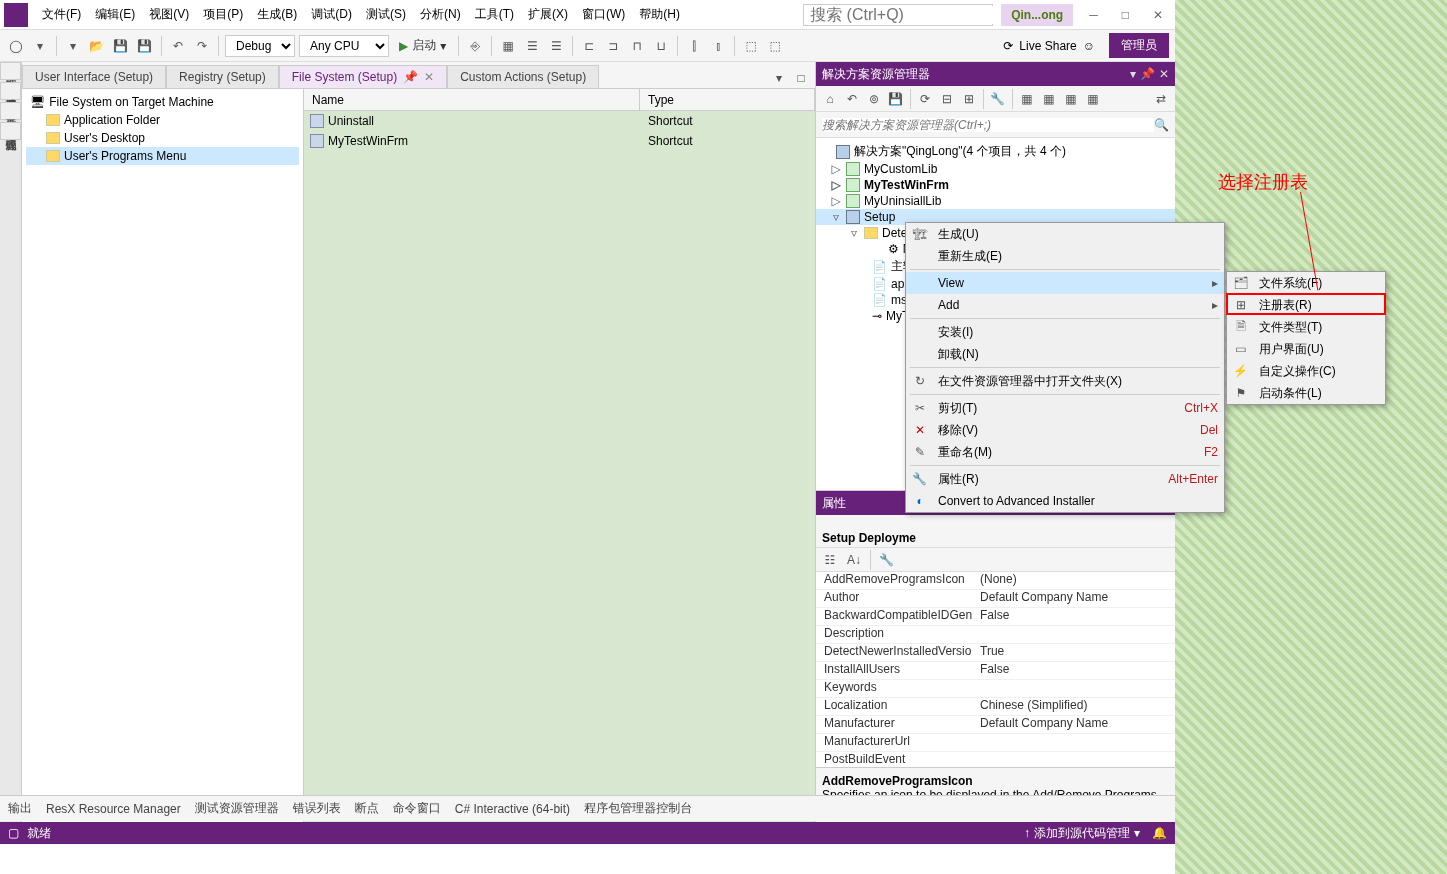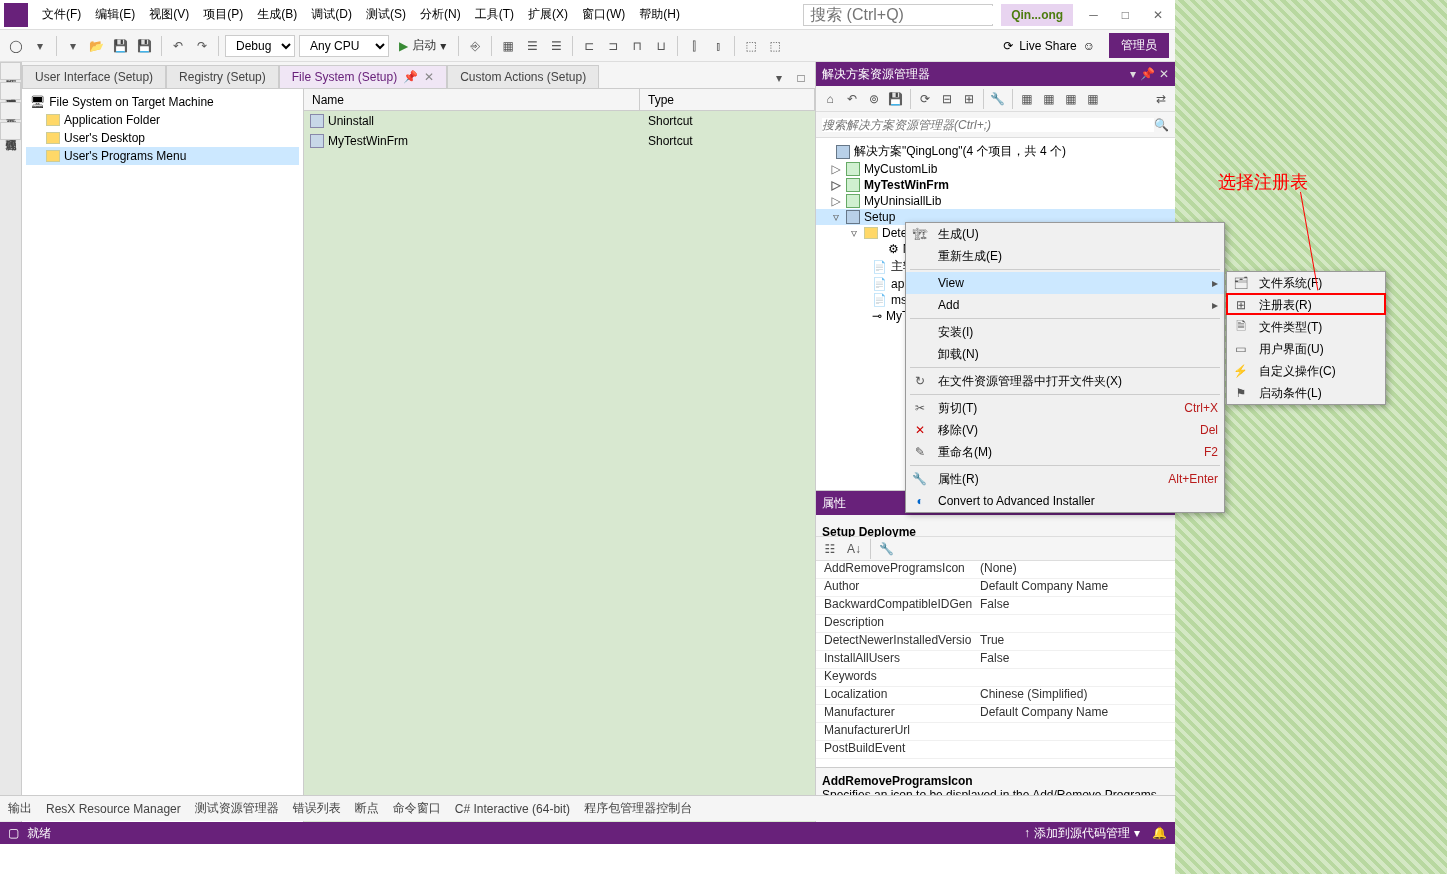--- a/index.html
+++ b/index.html
@@ -84,21 +84,21 @@
 .sln-tree { flex:1; overflow:auto; background:#fff; padding:4px 0; }
 .sln-row { display:flex; align-items:center; gap:4px; padding:1px 4px; cursor:pointer; }
 .sln-row.sel { background:#cce8ff; }
 .sln-row .exp { width:12px; text-align:center; color:#666; }
 .sln-row.bold { font-weight:bold; }
 .sq-icon { width:14px; height:14px; background:#b8d0e8; border:1px solid #678; display:inline-block; }
 .cs-icon { width:14px; height:14px; background:#d0f0d0; border:1px solid #6a6; display:inline-block; }
 
 
 .props { display:flex; flex-direction:column; border-top:1px solid #ccc; height:332px; }
-.props-subhead { height:22px; padding:10px 6px; border-bottom:1px solid #ddd; font-size:11px; }
+.props-subhead { height:22px; padding:16px 6px; border-bottom:1px solid #ddd; font-size:11px; }
 .props-tb { height:24px; background:#f5f5f5; border-bottom:1px solid #ddd; display:flex; align-items:center; gap:4px; padding:0 4px; }
 .props-grid { flex:1; overflow:auto; background:#fff; }
 .prop-row { display:flex; height:18px; border-bottom:1px solid #f0f0f0; font-size:11px; }
 .prop-row .k { width:160px; padding-left:8px; color:#333; overflow:hidden; white-space:nowrap; }
 .prop-row .v { flex:1; padding-left:4px; color:#333; }
 .props-desc { border-top:1px solid #ccc; padding:6px; font-size:11px; background:#f5f5f5; }
 .props-desc .t { font-weight:bold; }
 
 
 .ctxmenu { position:absolute; background:#f0f0f0; border:1px solid #999; box-shadow:2px 2px 6px rgba(0,0,0,.3); z-index:100; }

